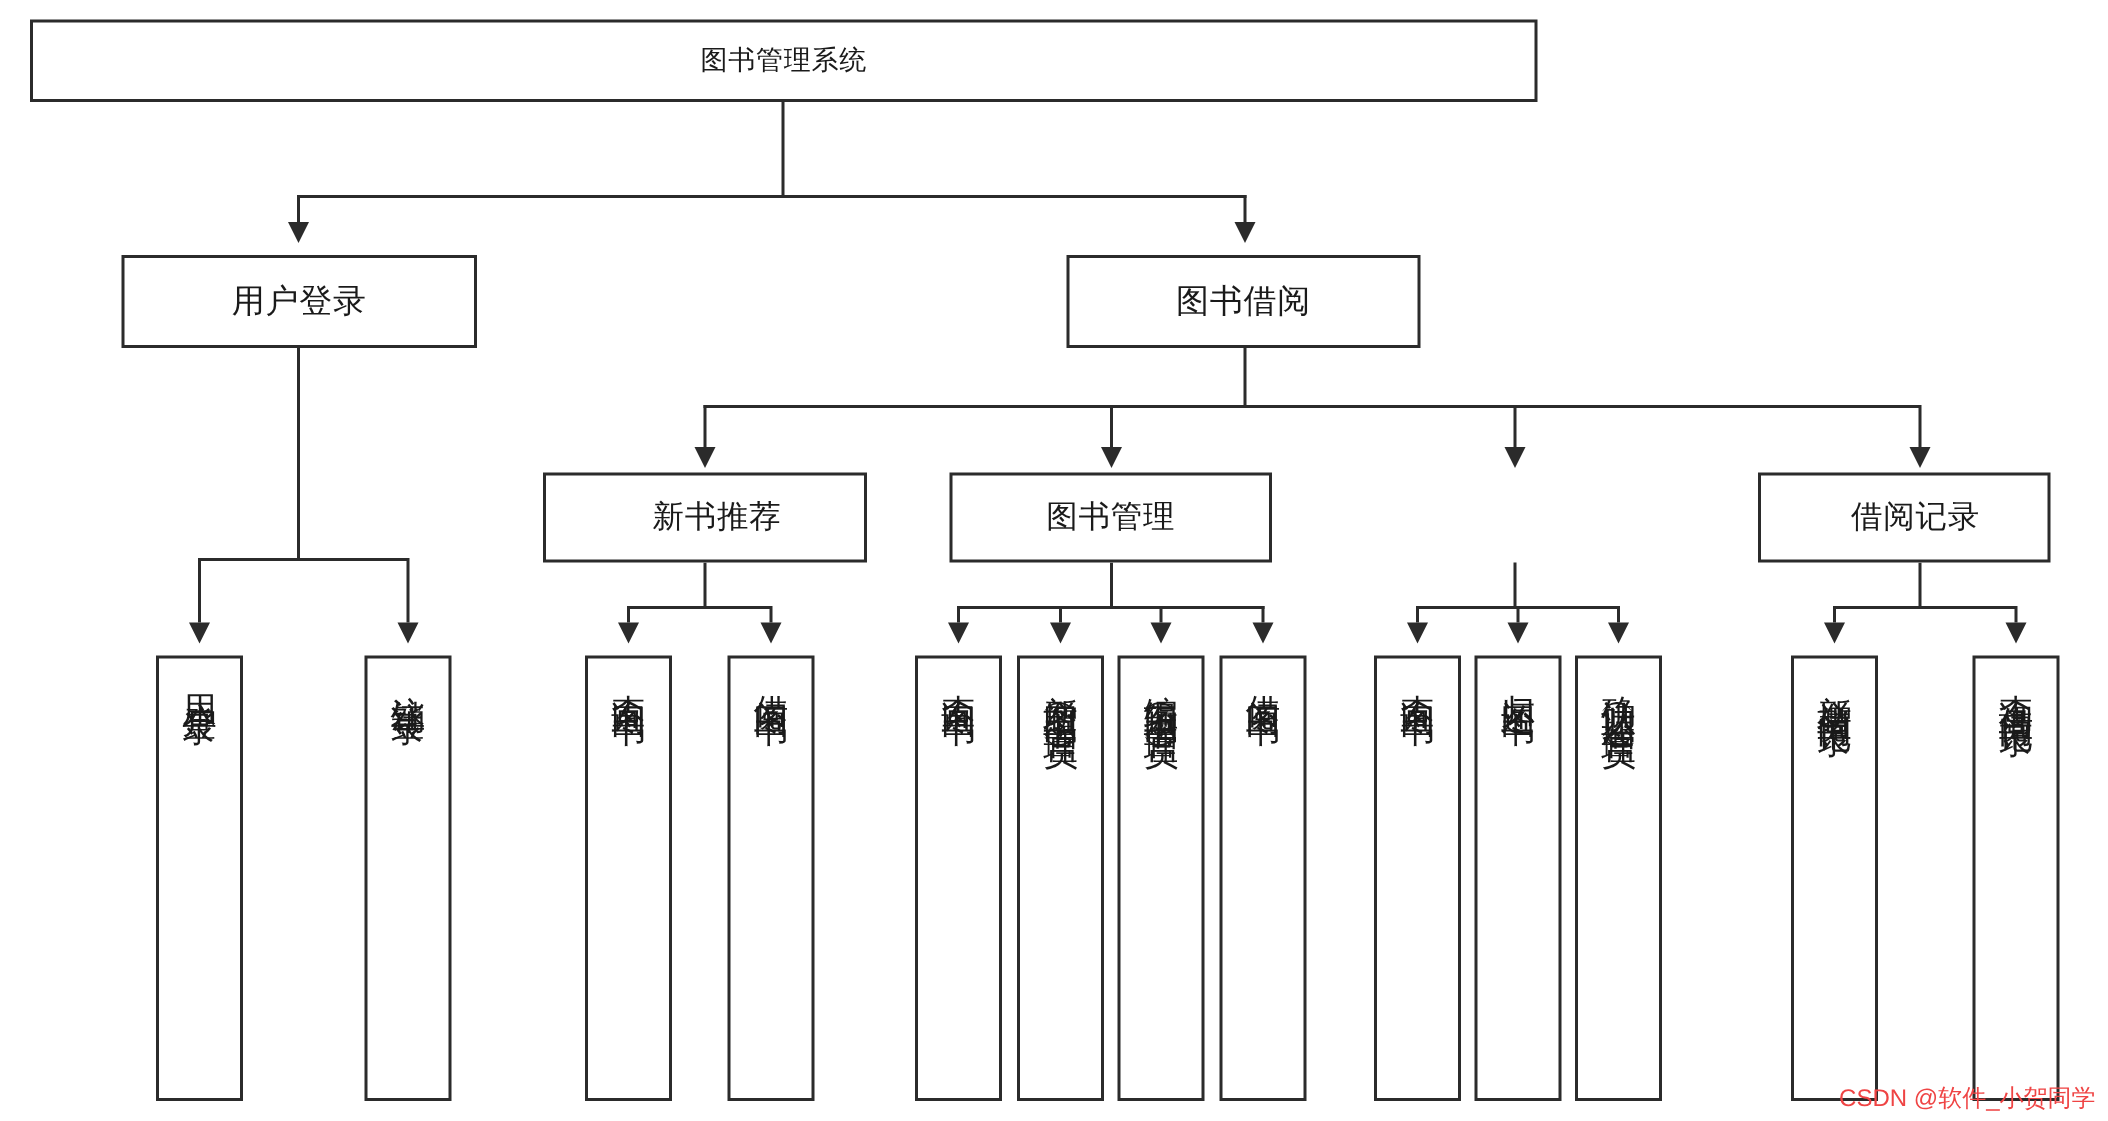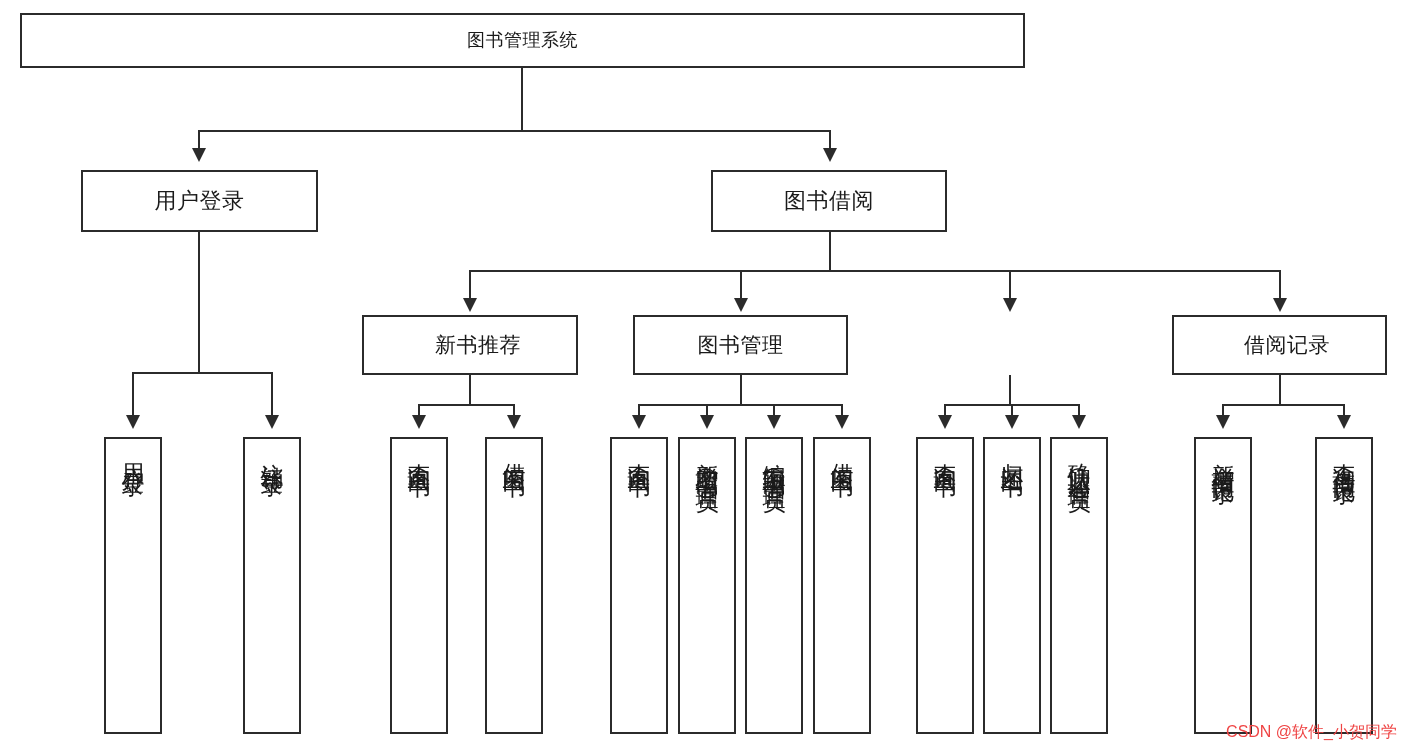--- a/index.html
+++ b/index.html
@@ -151,21 +151,21 @@
   <div class="node lvl2" style="left:711px;top:170px;width:236px;height:62px;">
     <span class="lbl">图书借阅</span>
   </div>
 
   <div class="node lvl3" style="left:362px;top:315px;width:216px;height:60px;padding-left:16px;">
     <span class="lbl">新书推荐</span>
   </div>
   <div class="node lvl3" style="left:633px;top:315px;width:215px;height:60px;">
     <span class="lbl">图书管理</span>
   </div>
-  <div class="node lvl3" style="left:1172px;top:315px;width:215px;height:60px;padding-left:15px;">
+  <div class="node lvl3" style="left:1172px;top:315px;width:195px;height:60px;padding-left:15px;">
     <span class="lbl">借阅记录</span>
   </div>
 
   <div class="node leaf" style="left:104px;top:437px;width:58px;height:297px;">
     <span class="lbl">用户登录</span>
   </div>
   <div class="node leaf" style="left:243px;top:437px;width:58px;height:297px;">
     <span class="lbl">注销登录</span>
   </div>
   <div class="node leaf" style="left:390px;top:437px;width:58px;height:297px;">

